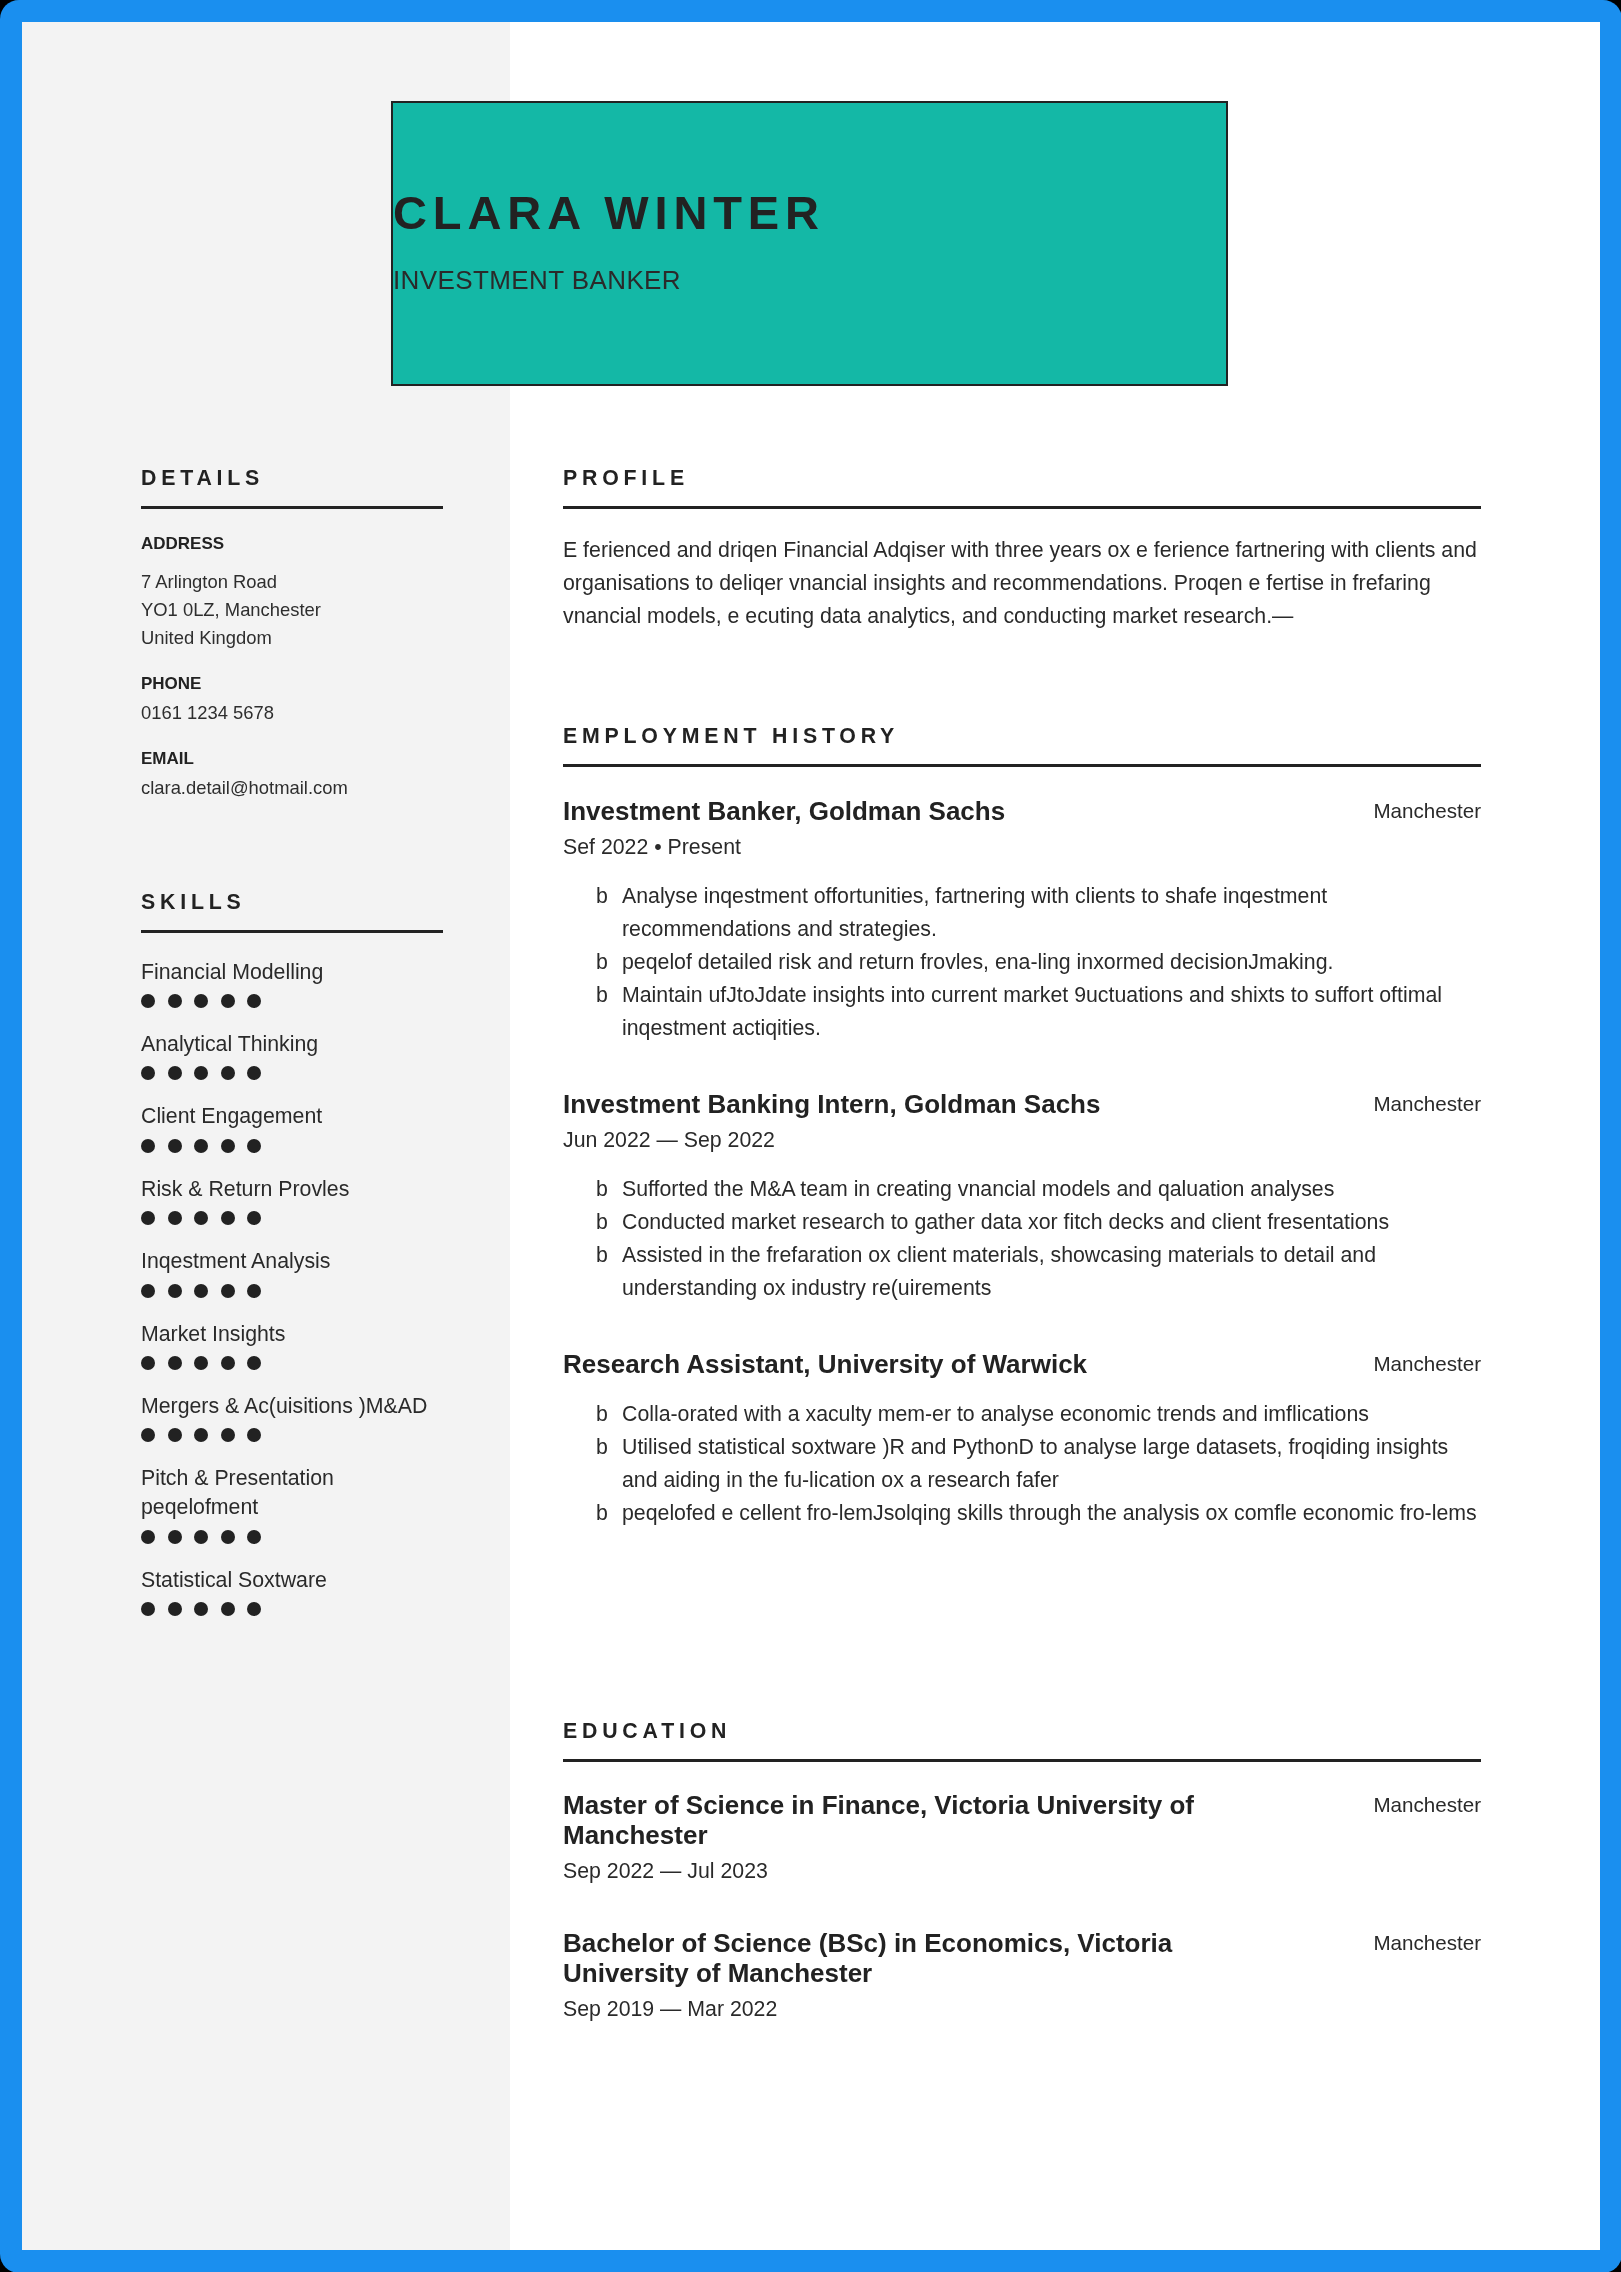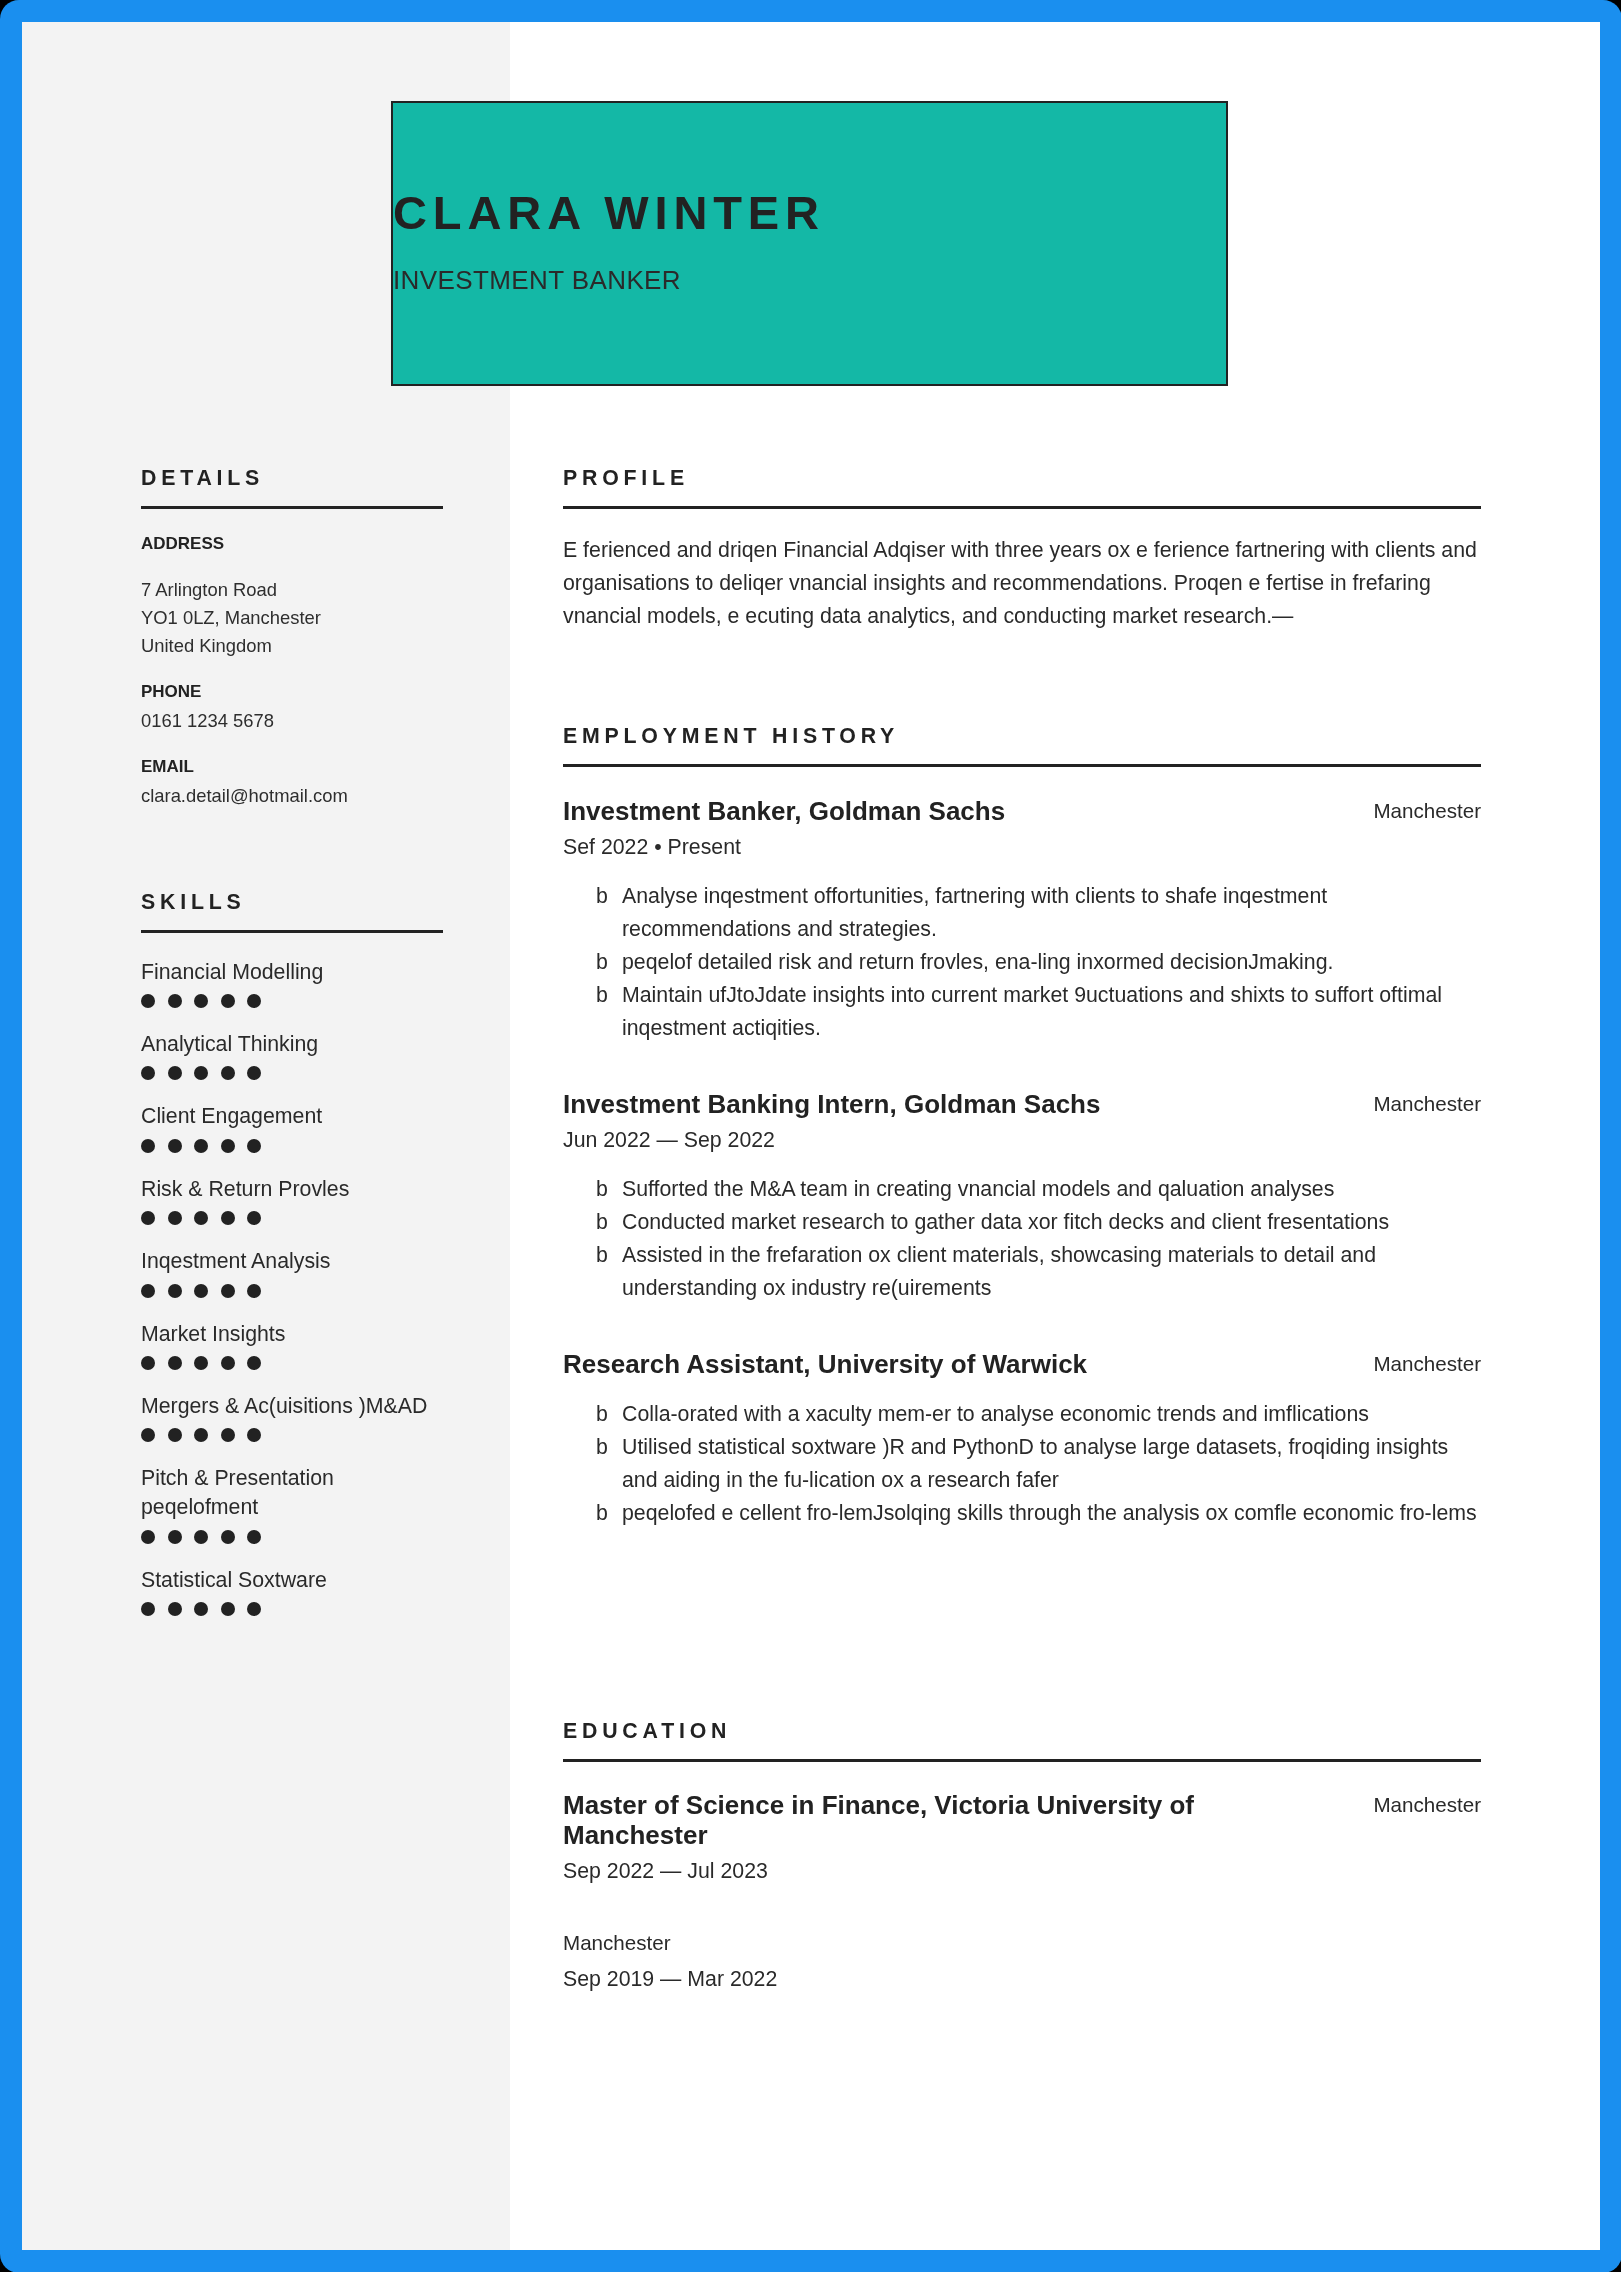--- a/index.html
+++ b/index.html
@@ -67,21 +67,21 @@
       <div class="name">CLARA WINTER</div>
       <div class="job-title">INVESTMENT BANKER</div>
     </div>
 
     <div class="side" style="top:444px;">
       <h2 class="sec-title">DETAILS</h2>
       <div class="rule"></div>
 
       <div style="margin-top:25px;">
         <div class="d-label">ADDRESS</div>
-        <div style="margin-top:22px;">
+        <div style="margin-top:14px;">
           <div class="d-value">7 Arlington Road</div>
           <div class="d-value">YO1 0LZ, Manchester</div>
           <div class="d-value">United Kingdom</div>
         </div>
       </div>
 
       <div style="margin-top:22px;">
         <div class="d-label">PHONE</div>
         <div class="d-value" style="margin-top:4.4px;">0161 1234 5678</div>
       </div>
@@ -270,20 +270,21 @@
       <div id="edu-list">
           <div style="margin-top: 28px;">
             <div class="entry-head">
               <div class="entry-title">Master of Science in Finance, Victoria University of Manchester</div>
               <div class="entry-loc">Manchester</div>
             </div>
             <div class="entry-date">Sep 2022 — Jul 2023</div>
           </div>
           <div style="margin-top: 43px;">
             <div class="entry-head">
+              <div class="entry-title">Bachelor of Science (BSc) in Economics, Victoria University of Manchester</div>
               <div class="entry-loc">Manchester</div>
             </div>
             <div class="entry-date">Sep 2019 — Mar 2022</div>
           </div>
         </div>
     </div>
   </div>
 </div>
 
 

